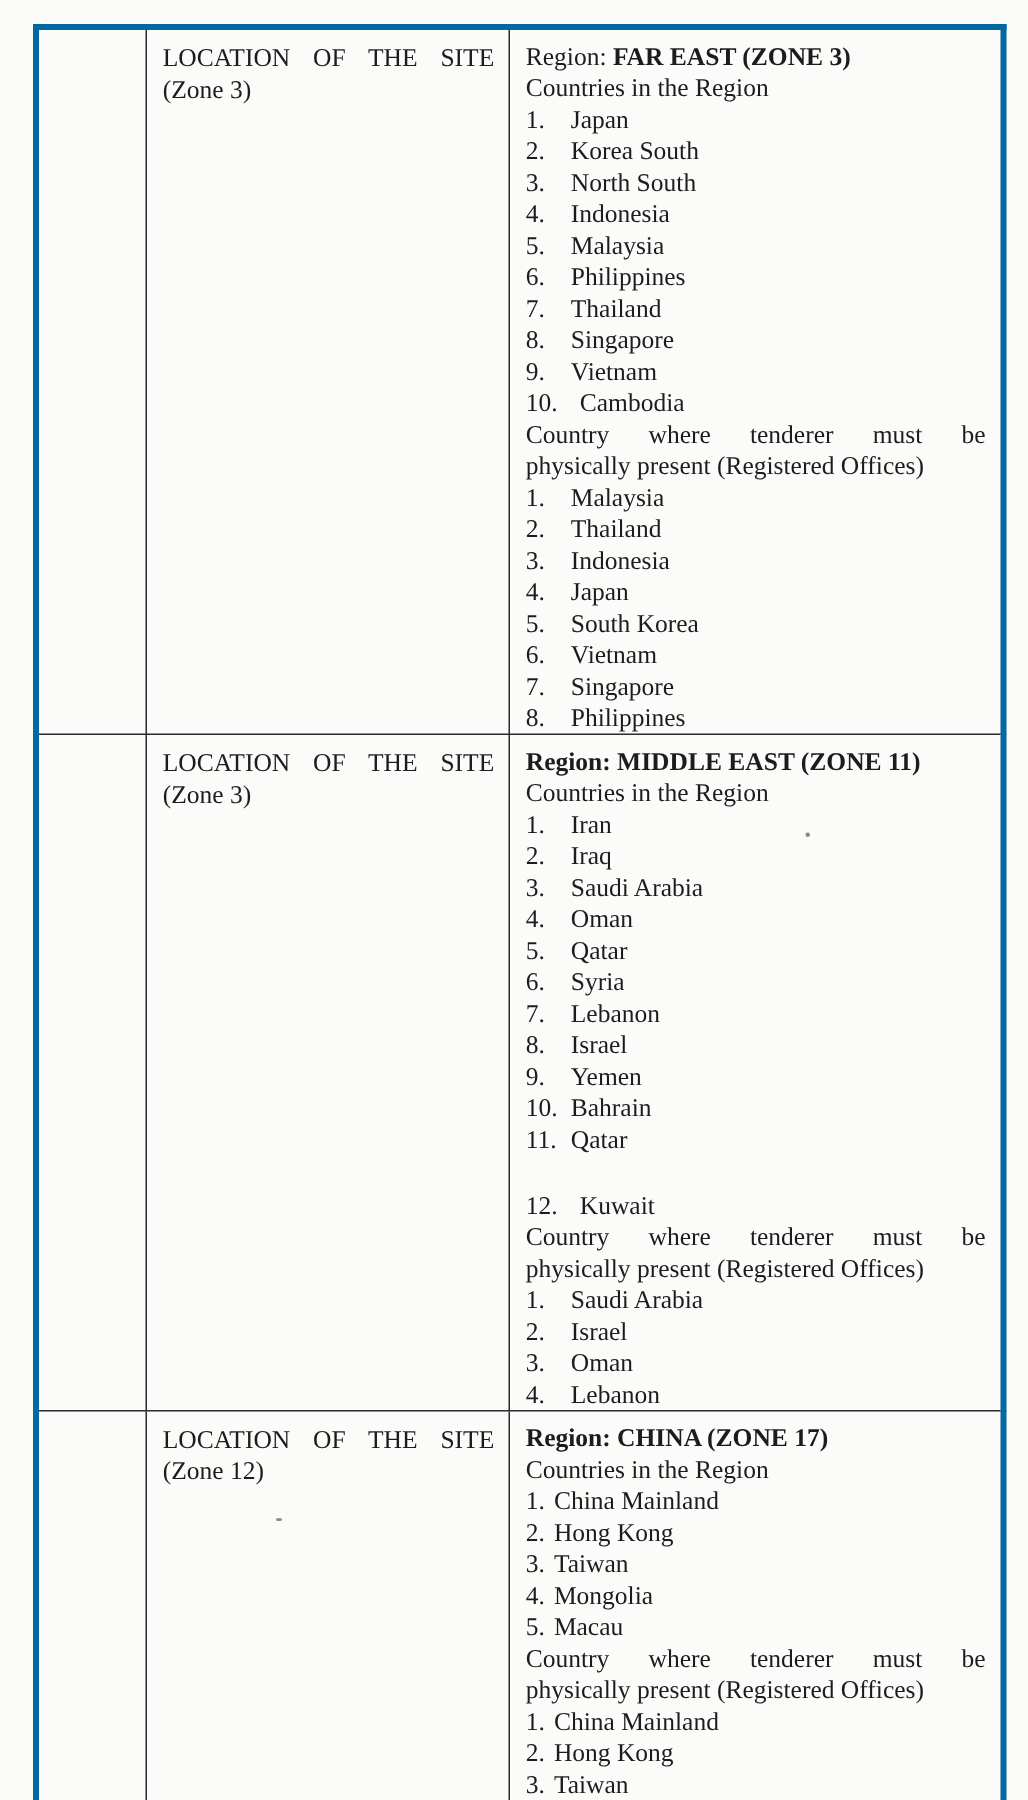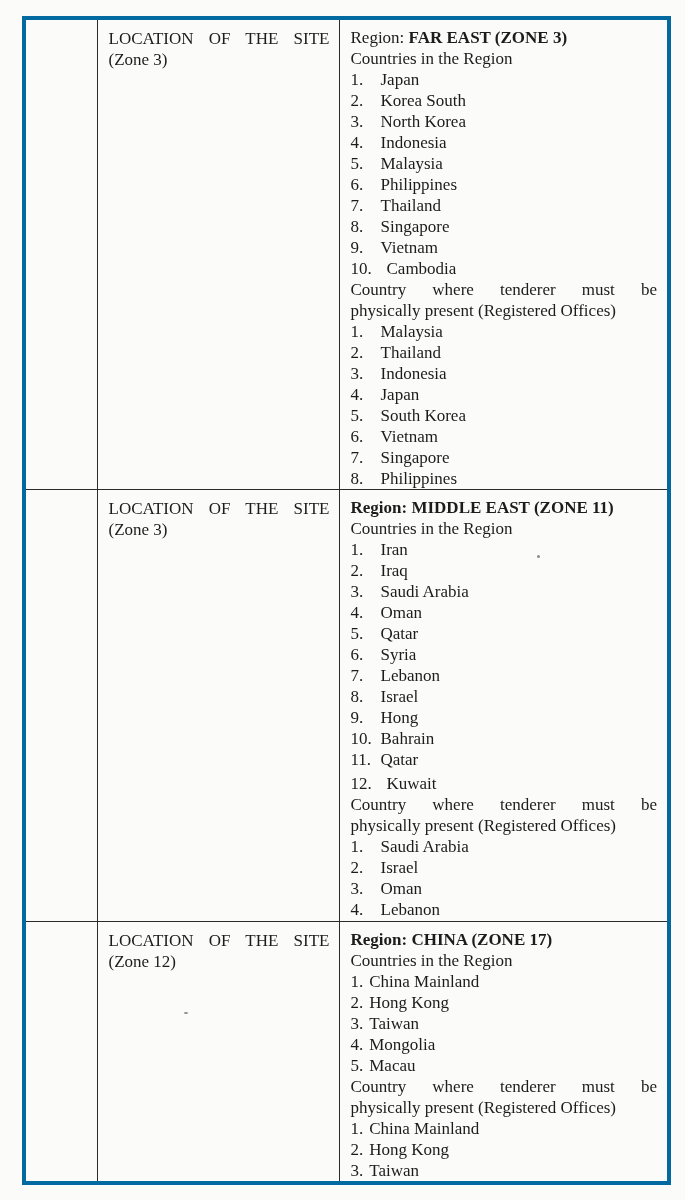--- a/index.html
+++ b/index.html
@@ -41,21 +41,21 @@
     text-align: justify;
     text-align-last: justify;
   }
   .bold { font-weight: bold; margin-top: 47px; }
   .li { white-space: nowrap; }
   .num {
     display: inline-block;
     min-width: 30px;
   }
   .num.wide { min-width: 36px; }
-  .li.gap-before { margin-top: 3px; }
+  .li.gap-before { margin-top: 23px; }
   .tight .num {
     min-width: 0;
     margin-right: 6px;
   }
   .speck {
     position: absolute;
     background: #8a8a85;
     border-radius: 50%;
   }
   #speck1 { left: 537px; top: 555px; width: 3px; height: 3px; }
@@ -80,21 +80,21 @@
               <div>(Zone 3)</div>
             </div>
           </td>
           <td>
             <div class="cell-pad3">
               <div class="region-line"><span>Region: </span><span class="bold">FAR EAST (ZONE 3)</span></div>
               <div>Countries in the Region</div>
               <div class="country-list">
                 <div class="li"><span class="num">1.</span><span class="cname">Japan</span></div>
                 <div class="li"><span class="num">2.</span><span class="cname">Korea South</span></div>
-                <div class="li"><span class="num">3.</span><span class="cname">North Korea</span></div>
+                <div class="li"><span class="num">3.</span><span class="cname">North South</span></div>
                 <div class="li"><span class="num">4.</span><span class="cname">Indonesia</span></div>
                 <div class="li"><span class="num">5.</span><span class="cname">Malaysia</span></div>
                 <div class="li"><span class="num">6.</span><span class="cname">Philippines</span></div>
                 <div class="li"><span class="num">7.</span><span class="cname">Thailand</span></div>
                 <div class="li"><span class="num">8.</span><span class="cname">Singapore</span></div>
                 <div class="li"><span class="num">9.</span><span class="cname">Vietnam</span></div>
                 <div class="li"><span class="num wide">10.</span><span class="cname">Cambodia</span></div>
               </div>
               <div class="justify-line">Country where tenderer must be</div>
               <div>physically present (Registered Offices)</div>
@@ -125,21 +125,21 @@
               <div>Countries in the Region</div>
               <div class="country-list">
                 <div class="li"><span class="num">1.</span><span class="cname">Iran</span></div>
                 <div class="li"><span class="num">2.</span><span class="cname">Iraq</span></div>
                 <div class="li"><span class="num">3.</span><span class="cname">Saudi Arabia</span></div>
                 <div class="li"><span class="num">4.</span><span class="cname">Oman</span></div>
                 <div class="li"><span class="num">5.</span><span class="cname">Qatar</span></div>
                 <div class="li"><span class="num">6.</span><span class="cname">Syria</span></div>
                 <div class="li"><span class="num">7.</span><span class="cname">Lebanon</span></div>
                 <div class="li"><span class="num">8.</span><span class="cname">Israel</span></div>
-                <div class="li"><span class="num">9.</span><span class="cname">Hong</span></div>
+                <div class="li"><span class="num">9.</span><span class="cname">Yemen</span></div>
                 <div class="li"><span class="num">10.</span><span class="cname">Bahrain</span></div>
                 <div class="li"><span class="num">11.</span><span class="cname">Qatar</span></div>
                 <div class="li gap-before"><span class="num wide">12.</span><span class="cname">Kuwait</span></div>
               </div>
               <div class="justify-line">Country where tenderer must be</div>
               <div>physically present (Registered Offices)</div>
               <div class="country-list">
                 <div class="li"><span class="num">1.</span><span class="cname">Saudi Arabia</span></div>
                 <div class="li"><span class="num">2.</span><span class="cname">Israel</span></div>
                 <div class="li"><span class="num">3.</span><span class="cname">Oman</span></div>

